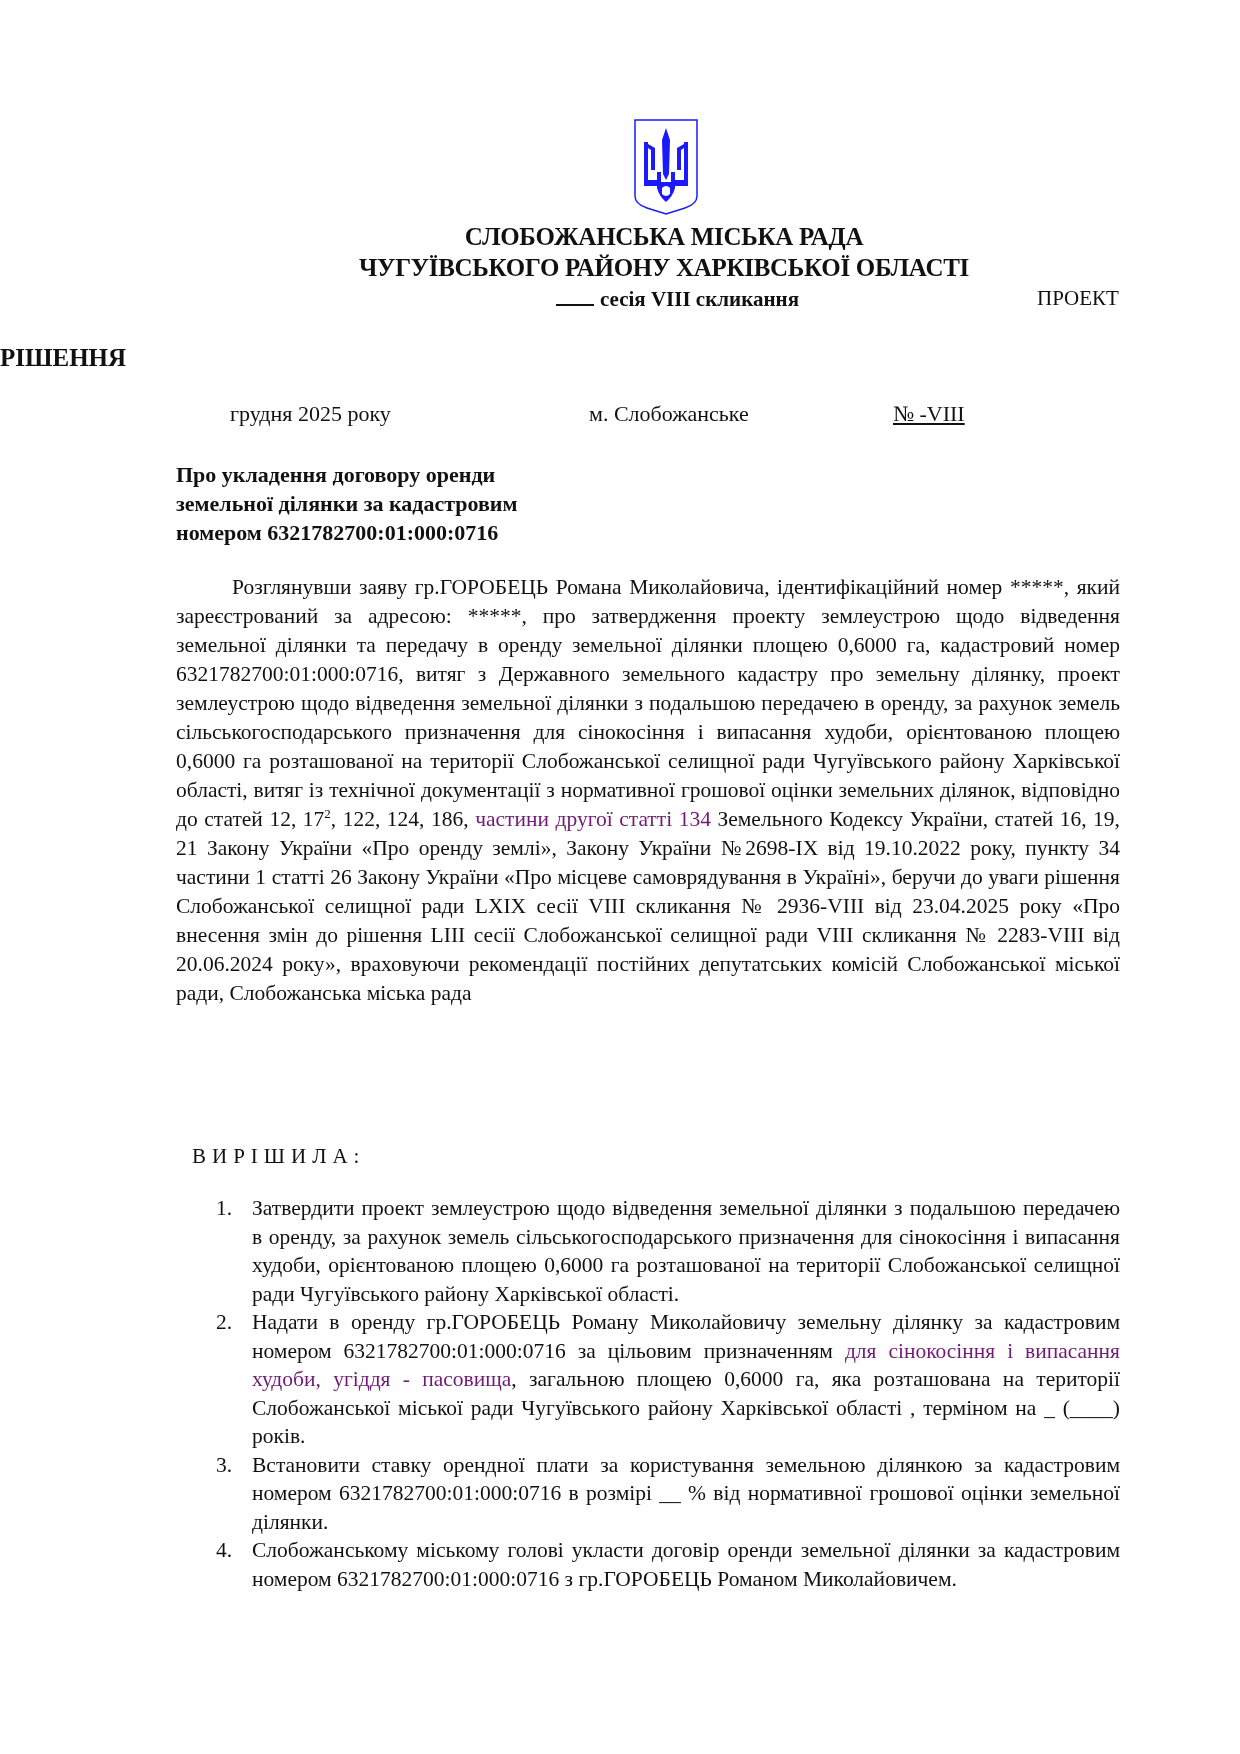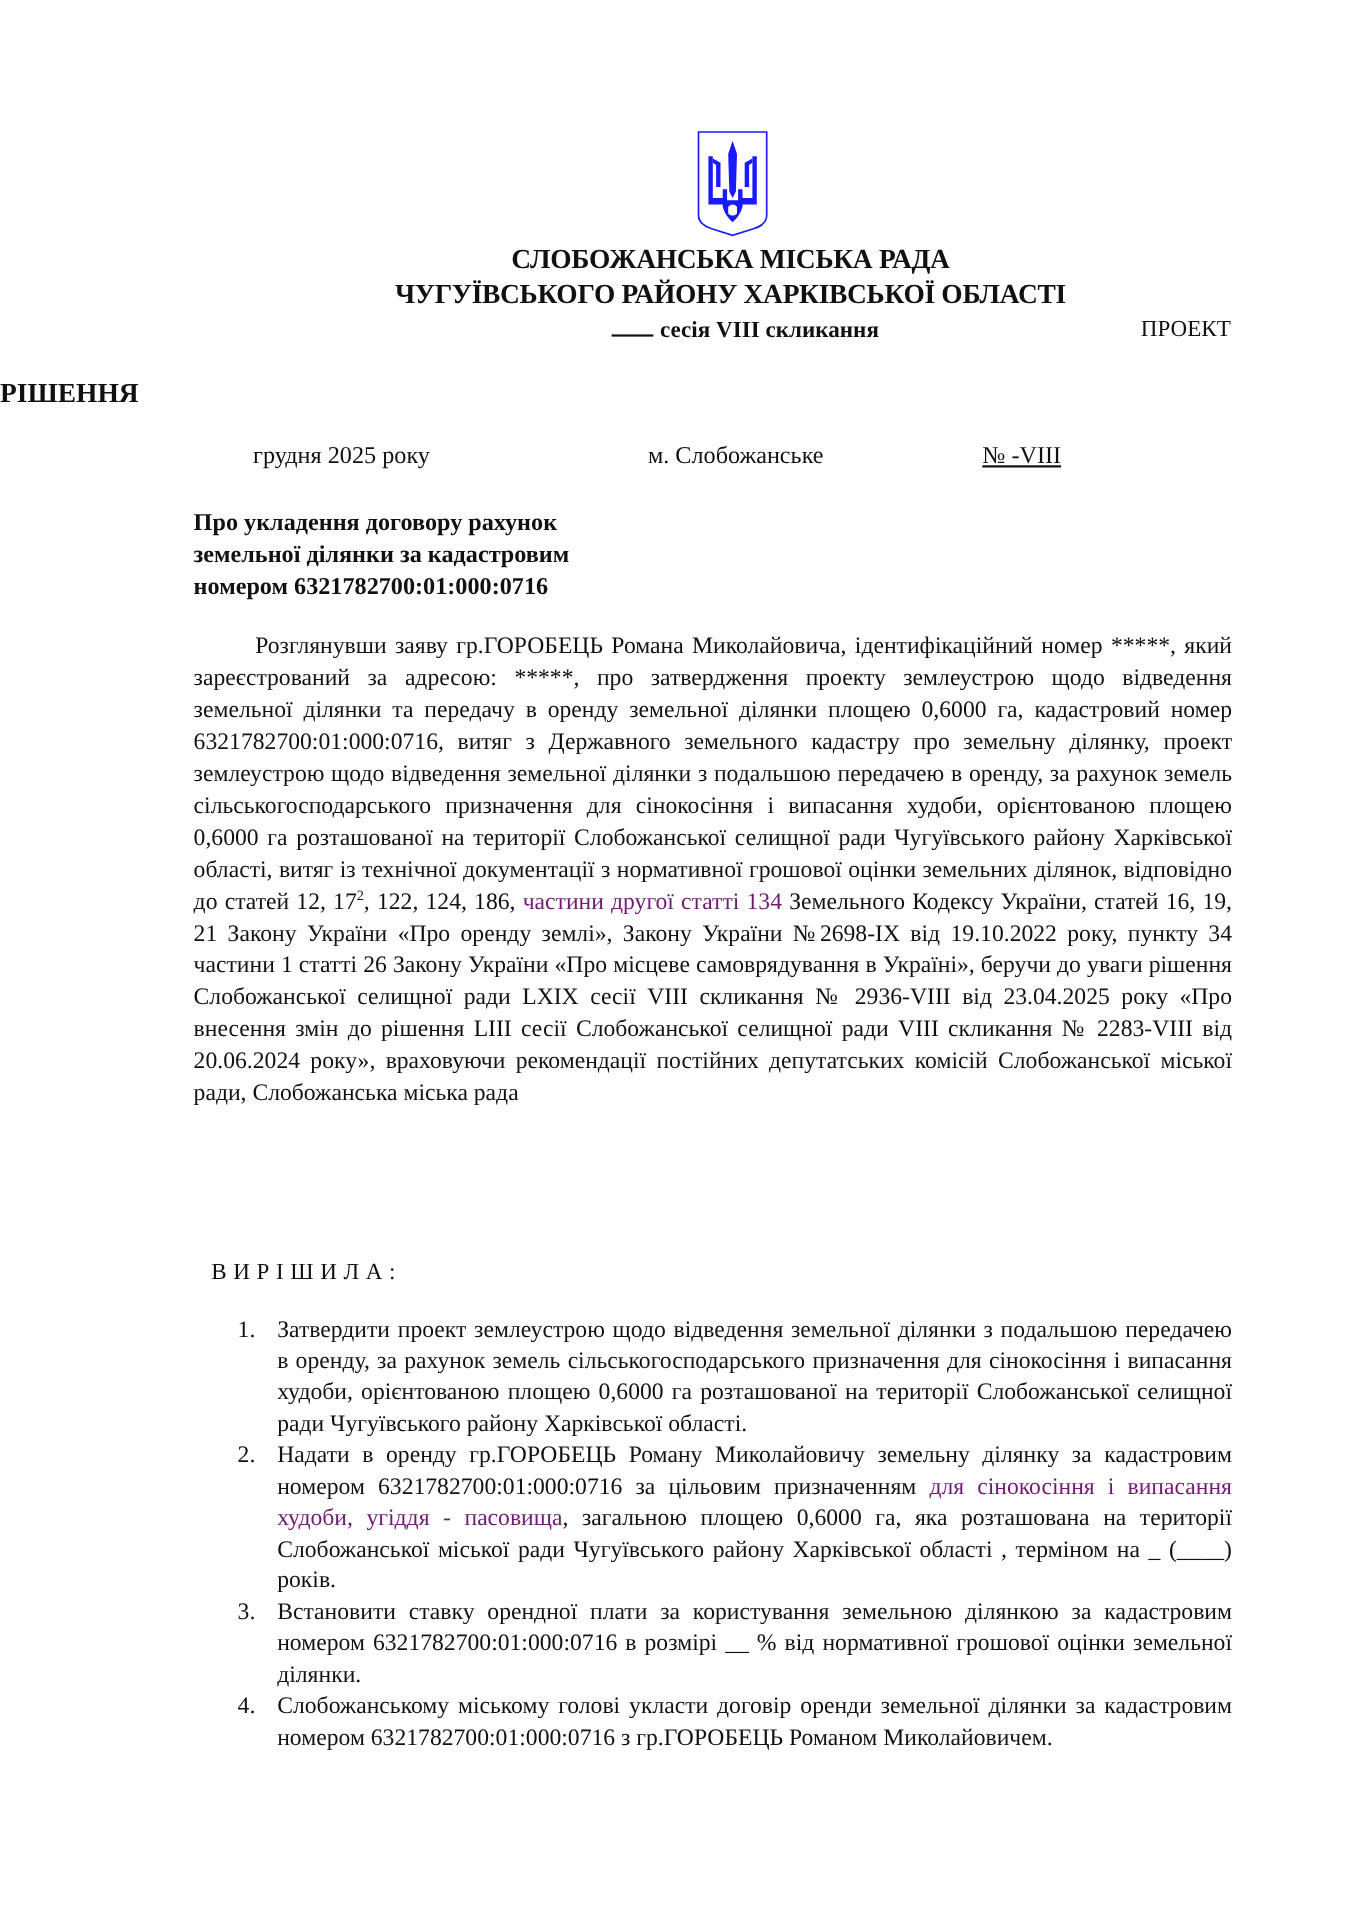--- a/index.html
+++ b/index.html
@@ -50,21 +50,21 @@
   </div>
   <div class="project">ПРОЕКТ</div>
 
   <div class="decision-title">РІШЕННЯ</div>
 
   <div class="meta" style="left:230px;">грудня 2025 року</div>
   <div class="meta" style="left:545px;margin-left:44px;">м. Слобожанське</div>
   <div class="meta" style="left:893px;text-decoration:underline;">№ -VIII</div>
 
   <div class="subject">
-    <div>Про укладення договору рахунок</div>
+    <div>Про укладення договору оренди</div>
     <div>земельної ділянки за кадастровим</div>
     <div>номером 6321782700:01:000:0716</div>
   </div>
 
   <div class="body-par"><span>Розглянувши заяву гр.ГОРОБЕЦЬ Романа Миколайовича, ідентифікаційний номер *****, який зареєстрований за адресою: *****, про затвердження проекту землеустрою щодо відведення земельної ділянки та передачу в оренду земельної ділянки площею 0,6000 га, кадастровий номер 6321782700:01:000:0716, витяг з Державного земельного кадастру про земельну ділянку, проект землеустрою щодо відведення земельної ділянки з подальшою передачею в оренду, за рахунок земель сільськогосподарського призначення для сінокосіння і випасання худоби, орієнтованою площею 0,6000 га розташованої на території Слобожанської селищної ради Чугуївського району Харківської області, витяг із технічної документації з нормативної грошової оцінки земельних ділянок, відповідно до статей 12, 17</span><sup>2</sup><span>, 122, 124, 186, </span><span class="gray">частини другої статті 134</span><span> Земельного Кодексу України, статей 16, 19, 21 Закону України «Про оренду землі», Закону України №2698-IX від 19.10.2022 року, пункту 34 частини 1 статті 26 Закону України «Про місцеве самоврядування в Україні»,  беручи до уваги рішення Слобожанської селищної ради LXIX сесії VIII скликання № 2936-VIII  від 23.04.2025 року «Про внесення змін до рішення LIII сесії Слобожанської селищної ради VIII скликання № 2283-VIII  від 20.06.2024 року», враховуючи рекомендації постійних депутатських комісій Слобожанської міської ради, Слобожанська міська рада</span></div>
 
   <div class="resolved">ВИРІШИЛА:</div>
 
   <ol class="list">
     <li>

